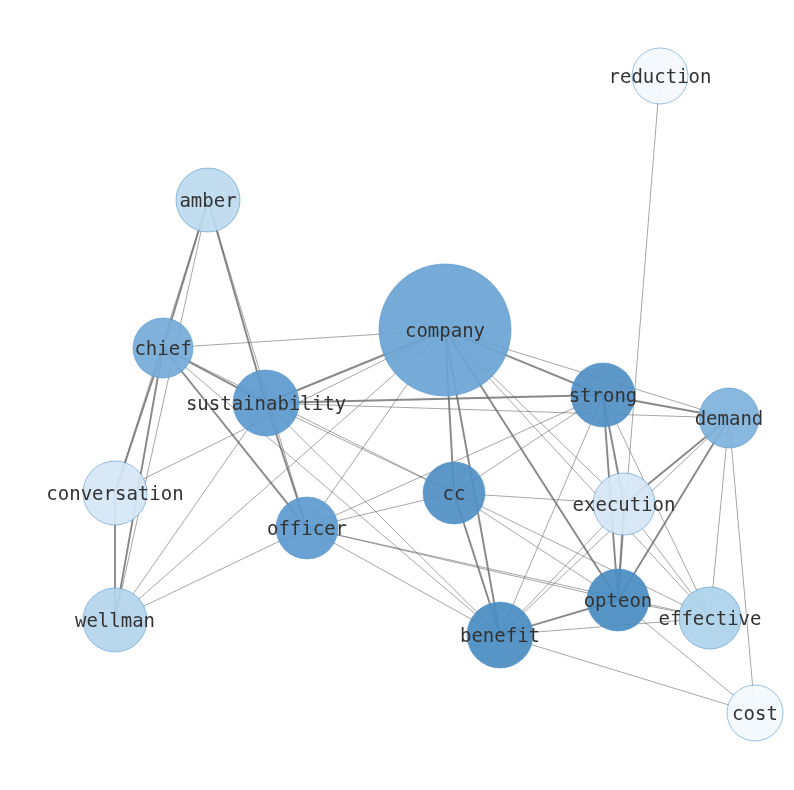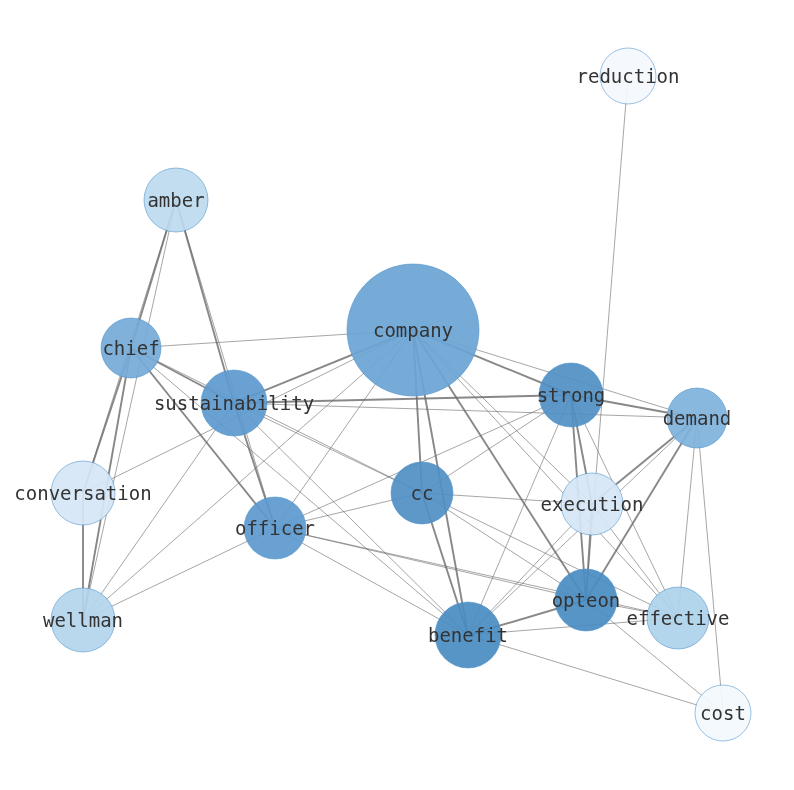--- a/index.html
+++ b/index.html
@@ -12,20 +12,21 @@
     width: 794px;
     height: 790px;
     font-family: "DejaVu Sans Mono", "Liberation Mono", monospace;
     overflow: hidden;
   }
   #graph-root {
     position: relative;
     width: 628px;
     height: 790px;
     background: #ffffff;
+    margin-left: 32px;
   }
   #graph-svg {
     position: absolute;
     left: 0;
     top: 0;
     width: 794px;
     height: 790px;
     display: block;
   }
   .node-label {

